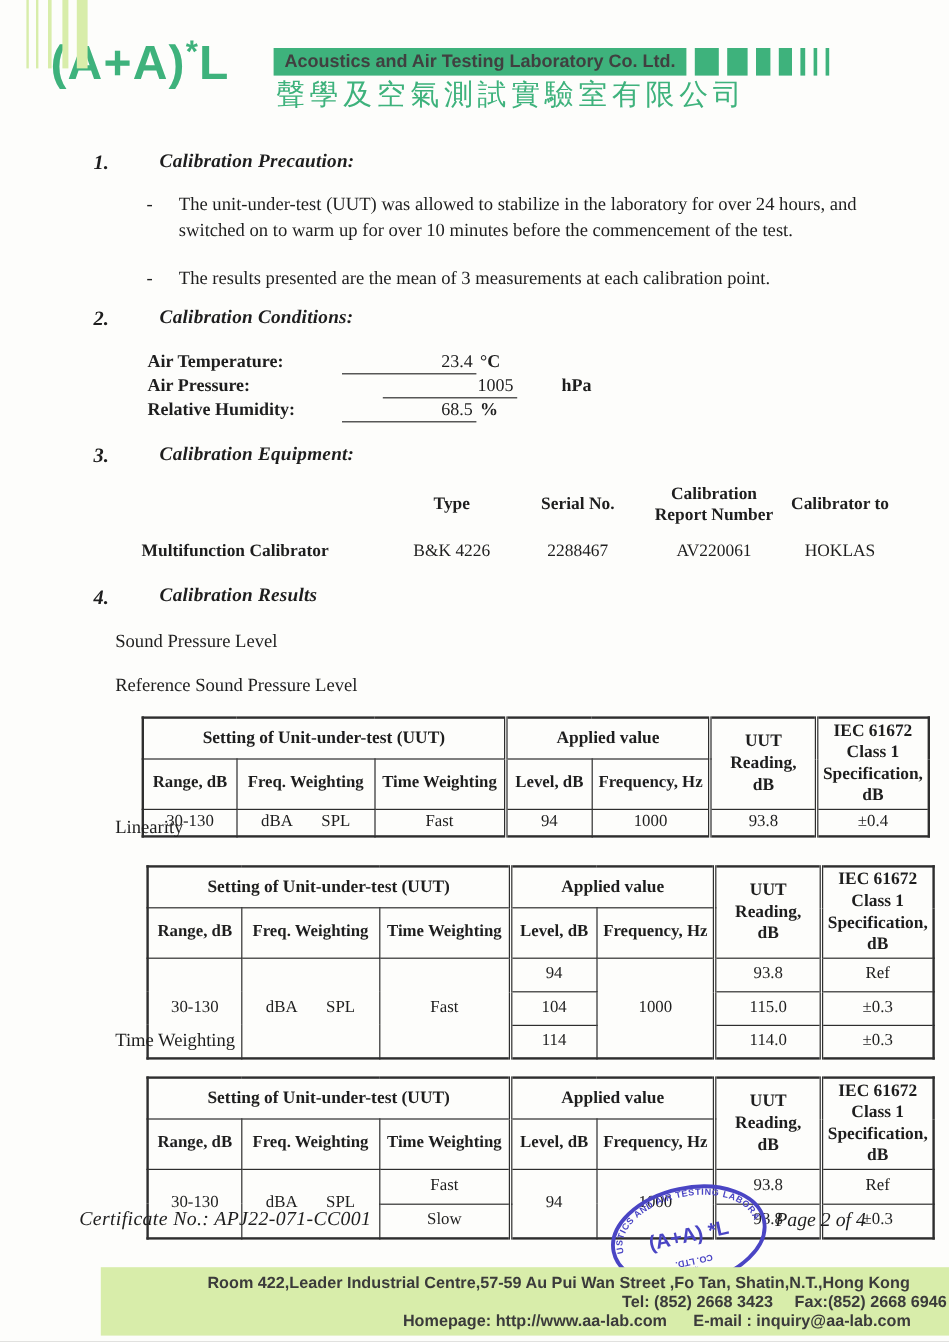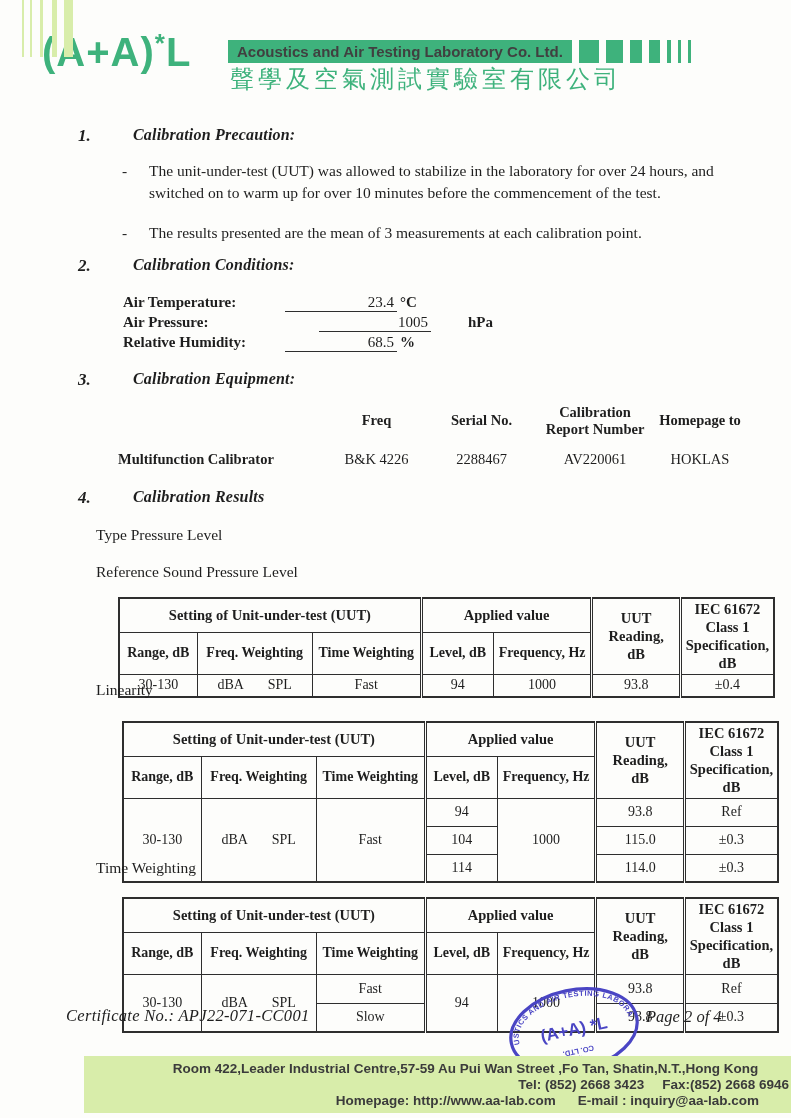--- a/index.html
+++ b/index.html
@@ -131,38 +131,38 @@
     <colgroup>
         <col style="width:208px">
         <col style="width:105px">
         <col style="width:105px">
         <col style="width:122px">
         <col style="width:88px">
       </colgroup>
     <tbody>
         <tr>
       <th></th>
-      <th>Freq</th>
+      <th>Type</th>
       <th>Serial No.</th>
       <th>Calibration Report Number</th>
-      <th>Homepage to</th>
+      <th>Calibrator to</th>
     </tr>
     <tr>
       <td class="nm">Multifunction Calibrator</td>
       <td>B&amp;K 4226</td>
       <td>2288467</td>
       <td>AV220061</td>
       <td>HOKLAS</td>
     </tr>
   </tbody>
     </table>
 
   <div class="secnum" style="top:488px;">4.</div>
   <div class="sectitle" style="top:488px;">Calibration Results</div>
-  <div class="subcap" style="top:526px;">Type Pressure Level</div>
+  <div class="subcap" style="top:526px;">Sound Pressure Level</div>
 
   <div class="subcap" style="top:563px;">Reference Sound Pressure Level</div>
   <table class="rt" style="left:118px; top:597px;">
     <colgroup>
         <col style="width:76px">
         <col style="width:112px">
         <col style="width:106px">
         <col style="width:70px">
         <col style="width:96px">
         <col style="width:86px">

